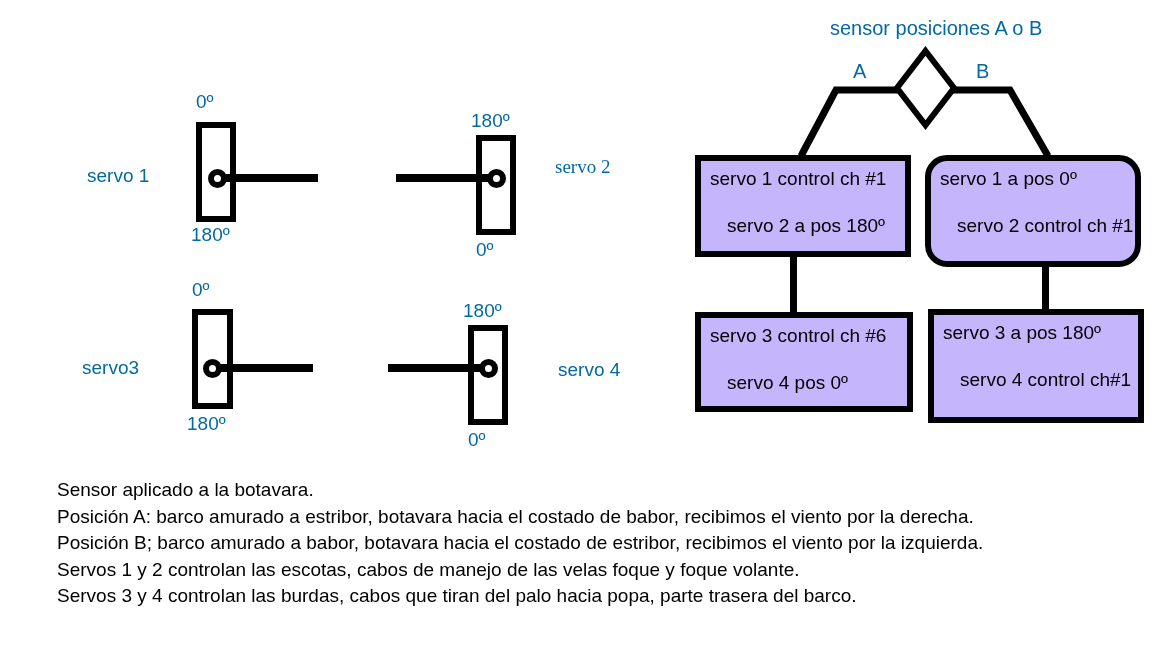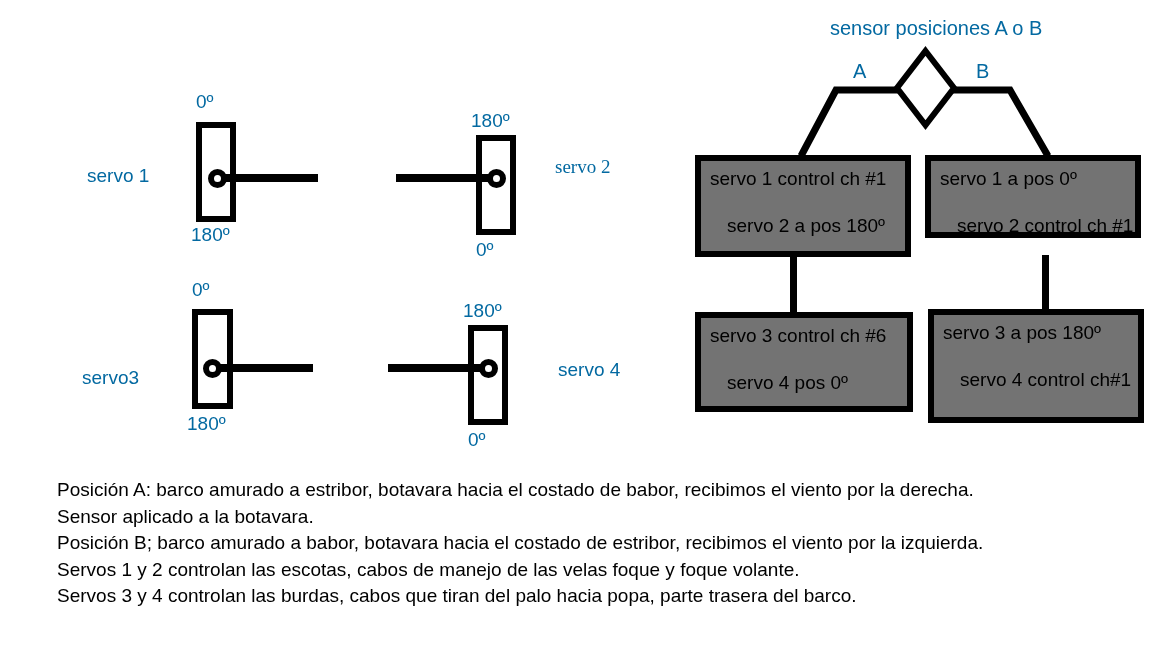--- a/index.html
+++ b/index.html
@@ -15,21 +15,21 @@
     border:6px solid #000;background:#fff;
   }
   .hub{
     position:absolute;box-sizing:border-box;width:19px;height:19px;
     border:6px solid #000;border-radius:50%;background:#fff;
   }
   .arm{position:absolute;height:8px;background:#000;}
   .vconn{position:absolute;width:7px;background:#000;}
   .fbox{
     position:absolute;box-sizing:border-box;
-    border:6px solid #000;background:#737373;
+    border:6px solid #000;background:#c4b5fd;
   }
   .fbox .line1{margin:6px 0 0 9px;font-size:19px;line-height:23px;white-space:nowrap;}
   .fbox .line2{margin:24px 0 0 26px;font-size:19px;line-height:23px;white-space:nowrap;}
   .notes{position:absolute;left:57px;top:477px;font-size:19px;line-height:26.5px;}
   .notes div{white-space:nowrap;}
   svg{display:block;}
 </style>
 </head>
 <body>
 
@@ -42,21 +42,21 @@
   <div class="hub" style="left:208px;top:169px;"></div>
   <div class="abs txt ctr" style="left:191px;top:224px;width:50px;">180º</div>
 
   <div class="abs txt ctr" style="left:471px;top:110px;width:50px;">180º</div>
   <div class="servo-body" style="left:476px;top:135px;width:40px;height:100px;"></div>
   <div class="arm" style="left:396px;top:174px;width:100px;"></div>
   <div class="hub" style="left:487px;top:169px;"></div>
   <div class="abs txt" style="left:555px;top:156px;font-family:Liberation Serif, serif;">servo 2</div>
   <div class="abs txt ctr" style="left:476px;top:239px;width:40px;">0º</div>
 
-  <div class="abs txt" style="left:82px;top:367px;">servo3</div>
+  <div class="abs txt" style="left:82px;top:357px;">servo3</div>
   <div class="abs txt ctr" style="left:192px;top:279px;width:41px;">0º</div>
   <div class="servo-body" style="left:192px;top:309px;width:41px;height:100px;"></div>
   <div class="arm" style="left:212px;top:364px;width:101px;"></div>
   <div class="hub" style="left:203px;top:359px;"></div>
   <div class="abs txt ctr" style="left:187px;top:413px;width:51px;">180º</div>
 
   <div class="abs txt ctr" style="left:463px;top:300px;width:50px;">180º</div>
   <div class="servo-body" style="left:468px;top:325px;width:40px;height:100px;"></div>
   <div class="arm" style="left:388px;top:364px;width:100px;"></div>
   <div class="hub" style="left:479px;top:359px;"></div>
@@ -75,36 +75,36 @@
   </svg>
 
   <div class="vconn" style="left:790px;top:255px;height:60px;"></div>
   <div class="vconn" style="left:1042px;top:255px;height:57px;"></div>
 
   <div class="fbox" style="left:695px;top:155px;width:216px;height:102px;">
     <div class="line1">servo 1 control ch #1</div>
     <div class="line2">servo 2 a pos 180º</div>
   </div>
 
-  <div class="fbox" style="left:925px;top:155px;width:216px;height:83px;">
+  <div class="fbox" style="left:925px;top:155px;width:216px;height:112px;border-radius:22px;">
     <div class="line1">servo 1 a pos 0º</div>
     <div class="line2">servo 2 control ch #1</div>
   </div>
 
   <div class="fbox" style="left:695px;top:312px;width:218px;height:100px;">
     <div class="line1">servo 3 control ch #6</div>
     <div class="line2">servo 4 pos 0º</div>
   </div>
 
   <div class="fbox" style="left:928px;top:309px;width:216px;height:114px;">
     <div class="line1">servo 3 a pos 180º</div>
     <div class="line2">servo 4 control ch#1</div>
   </div>
 
   <div class="notes">
+    <div>Sensor aplicado a la botavara.</div>
     <div>Posición A: barco amurado a estribor, botavara hacia el costado de babor, recibimos el viento por la derecha.</div>
-    <div>Sensor aplicado a la botavara.</div>
     <div>Posición B; barco amurado a babor, botavara hacia el costado de estribor, recibimos el viento por la izquierda.</div>
     <div>Servos 1 y 2 controlan las escotas, cabos de manejo de las velas foque y foque volante.</div>
     <div>Servos 3 y 4 controlan las burdas, cabos que tiran del palo hacia popa, parte trasera del barco.</div>
   </div>
 
 </div>
 
 </body></html>

